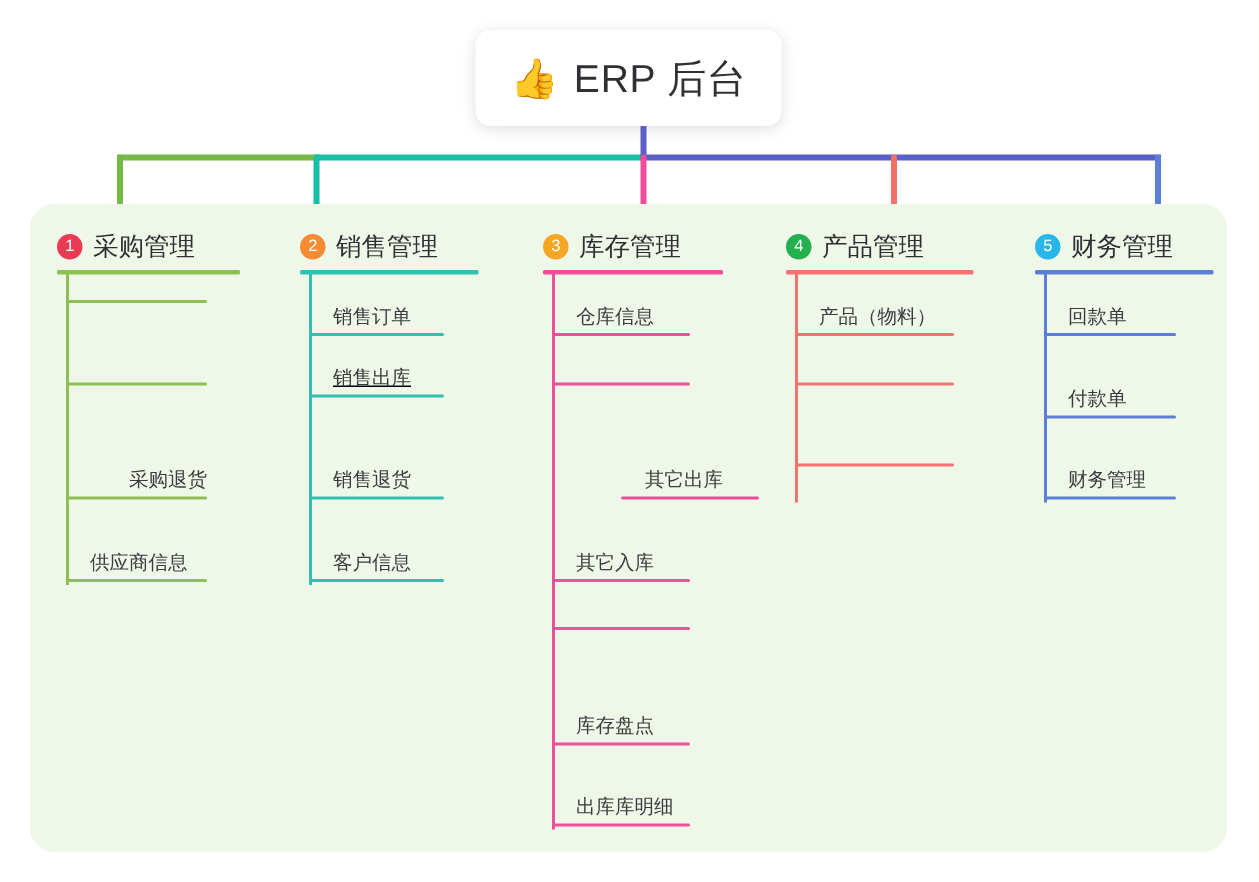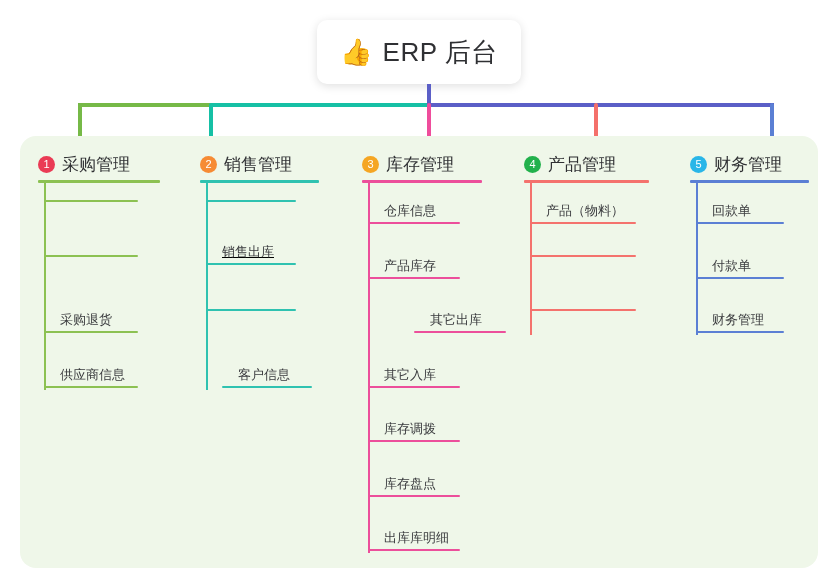--- a/index.html
+++ b/index.html
@@ -175,76 +175,76 @@
           <span class="col-title">采购管理</span>
         </div>
         <div class="head-rule" style="position: absolute; top: 177px; left: 0px; width: 122px; background: rgb(140, 193, 82);"></div>
         <div class="spine" style="left: 6px; top: 180px; height: 209.5px; background: rgb(140, 193, 82);"></div>
         <div class="item" style="left: 6px; top: 200px; width: 94px;">
           <div class="item-rule" style="width: 94px; background: rgb(140, 193, 82);"></div>
         </div>
         <div class="item" style="left: 6px; top: 254.5px; width: 94px;">
           <div class="item-rule" style="width: 94px; background: rgb(140, 193, 82);"></div>
         </div>
-        <div class="item" style="left: 6px; top: 309px; width: 94px;">
+        <div class="item" style="left: 6px; top: 309px; width: 94px; text-align: right;">
           <div class="item-label">采购退货</div>
           <div class="item-rule" style="width: 94px; background: rgb(140, 193, 82);"></div>
         </div>
         <div class="item" style="left: 6px; top: 363.5px; width: 94px;">
           <div class="item-label">供应商信息</div>
           <div class="item-rule" style="width: 94px; background: rgb(140, 193, 82);"></div>
         </div>
       </div>
       <div class="column" style="left: 200px;">
         <div class="col-head" style="position: absolute; top: 149px; padding-left: 0px;">
           <span class="badge" style="background: rgb(246, 139, 52);">2</span>
           <span class="col-title">销售管理</span>
         </div>
         <div class="head-rule" style="position: absolute; top: 177px; left: 0px; width: 119px; background: rgb(47, 194, 176);"></div>
         <div class="spine" style="left: 6px; top: 180px; height: 209.5px; background: rgb(47, 194, 176);"></div>
         <div class="item" style="left: 6px; top: 200px; width: 90px;">
+          <div class="item-label">销售订单</div>
           <div class="item-rule" style="width: 90px; background: rgb(47, 194, 176);"></div>
         </div>
         <div class="item" style="left: 6px; top: 241px; width: 90px; text-decoration: underline;">
           <div class="item-label">销售出库</div>
           <div class="item-rule" style="width: 90px; background: rgb(47, 194, 176);"></div>
         </div>
         <div class="item" style="left: 6px; top: 309px; width: 90px;">
-          <div class="item-rule" style="width: 90px; background: rgb(47, 194, 176);"></div>
-        </div>
-        <div class="item" style="left: 6px; top: 363.5px; width: 90px; padding-left: 16px;">
+          <div class="item-label">销售退货</div>
+          <div class="item-rule" style="width: 90px; background: rgb(47, 194, 176);"></div>
+        </div>
+        <div class="item" style="left: 6px; top: 363.5px; width: 90px;">
           <div class="item-label">客户信息</div>
           <div class="item-rule" style="width: 90px; background: rgb(47, 194, 176);"></div>
         </div>
       </div>
       <div class="column" style="left: 362px;">
         <div class="col-head" style="position: absolute; top: 149px; padding-left: 0px;">
           <span class="badge" style="background: rgb(245, 166, 35);">3</span>
           <span class="col-title">库存管理</span>
         </div>
         <div class="head-rule" style="position: absolute; top: 177px; left: 0px; width: 120px; background: rgb(236, 79, 155);"></div>
         <div class="spine" style="left: 6px; top: 180px; height: 373px; background: rgb(236, 79, 155);"></div>
         <div class="item" style="left: 6px; top: 200px; width: 92px;">
           <div class="item-label">仓库信息</div>
           <div class="item-rule" style="width: 92px; background: rgb(236, 79, 155);"></div>
         </div>
         <div class="item" style="left: 6px; top: 254.5px; width: 92px;">
-          <div class="item-label">产品库存</div>
           <div class="item-rule" style="width: 92px; background: rgb(236, 79, 155);"></div>
         </div>
         <div class="item" style="left: 6px; top: 309px; width: 92px; margin-left: 46px;">
           <div class="item-label">其它出库</div>
           <div class="item-rule" style="width: 92px; background: rgb(236, 79, 155);"></div>
         </div>
         <div class="item" style="left: 6px; top: 363.5px; width: 92px;">
           <div class="item-label">其它入库</div>
           <div class="item-rule" style="width: 92px; background: rgb(236, 79, 155);"></div>
         </div>
         <div class="item" style="left: 6px; top: 418px; width: 92px;">
-          <div class="item-label">库存调拨</div>
           <div class="item-rule" style="width: 92px; background: rgb(236, 79, 155);"></div>
         </div>
         <div class="item" style="left: 6px; top: 472.5px; width: 92px;">
           <div class="item-label">库存盘点</div>
           <div class="item-rule" style="width: 92px; background: rgb(236, 79, 155);"></div>
         </div>
         <div class="item" style="left: 6px; top: 527px; width: 92px;">
           <div class="item-label">出库库明细</div>
           <div class="item-rule" style="width: 92px; background: rgb(236, 79, 155);"></div>
         </div>

